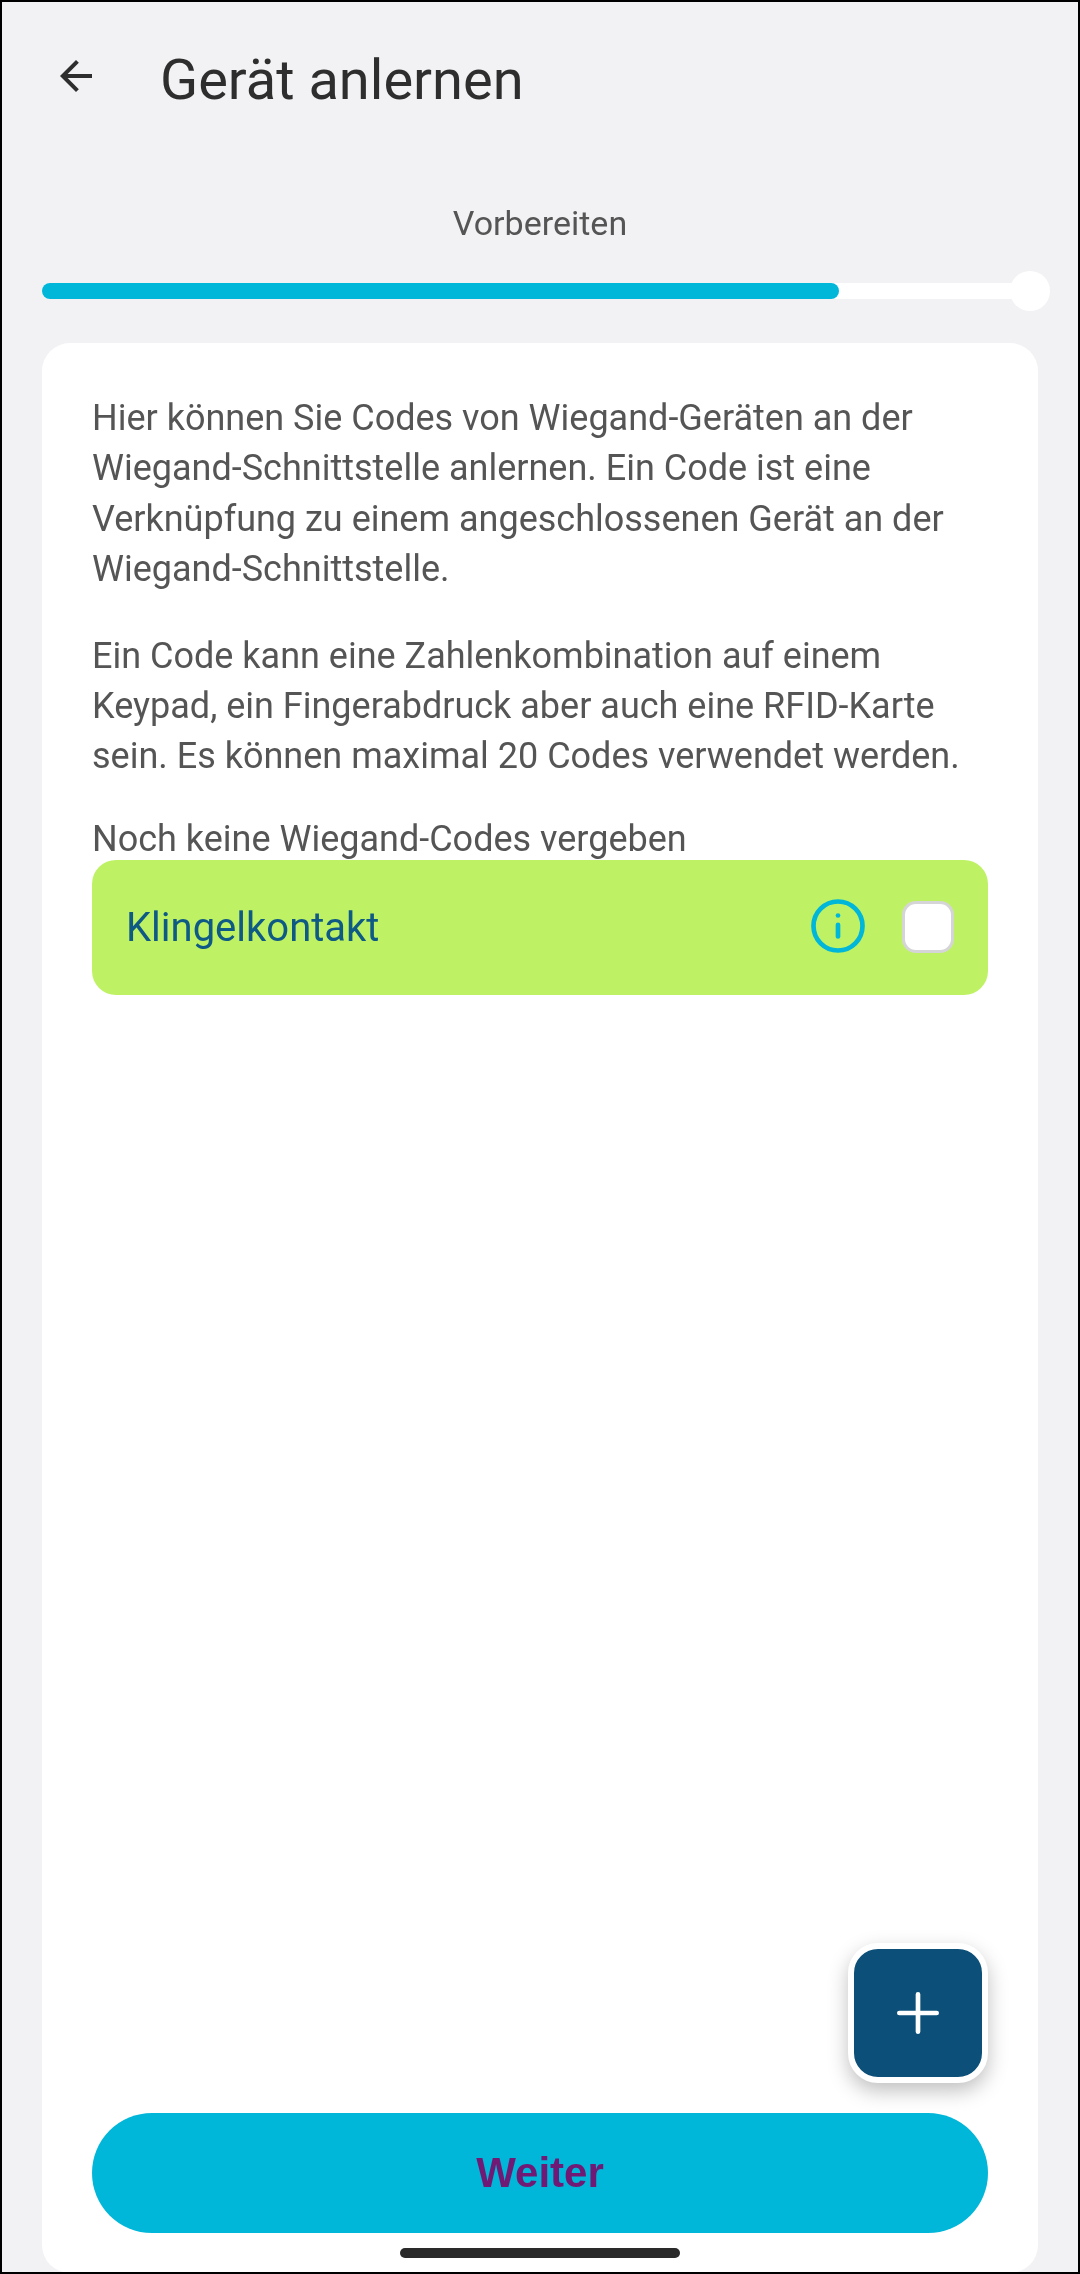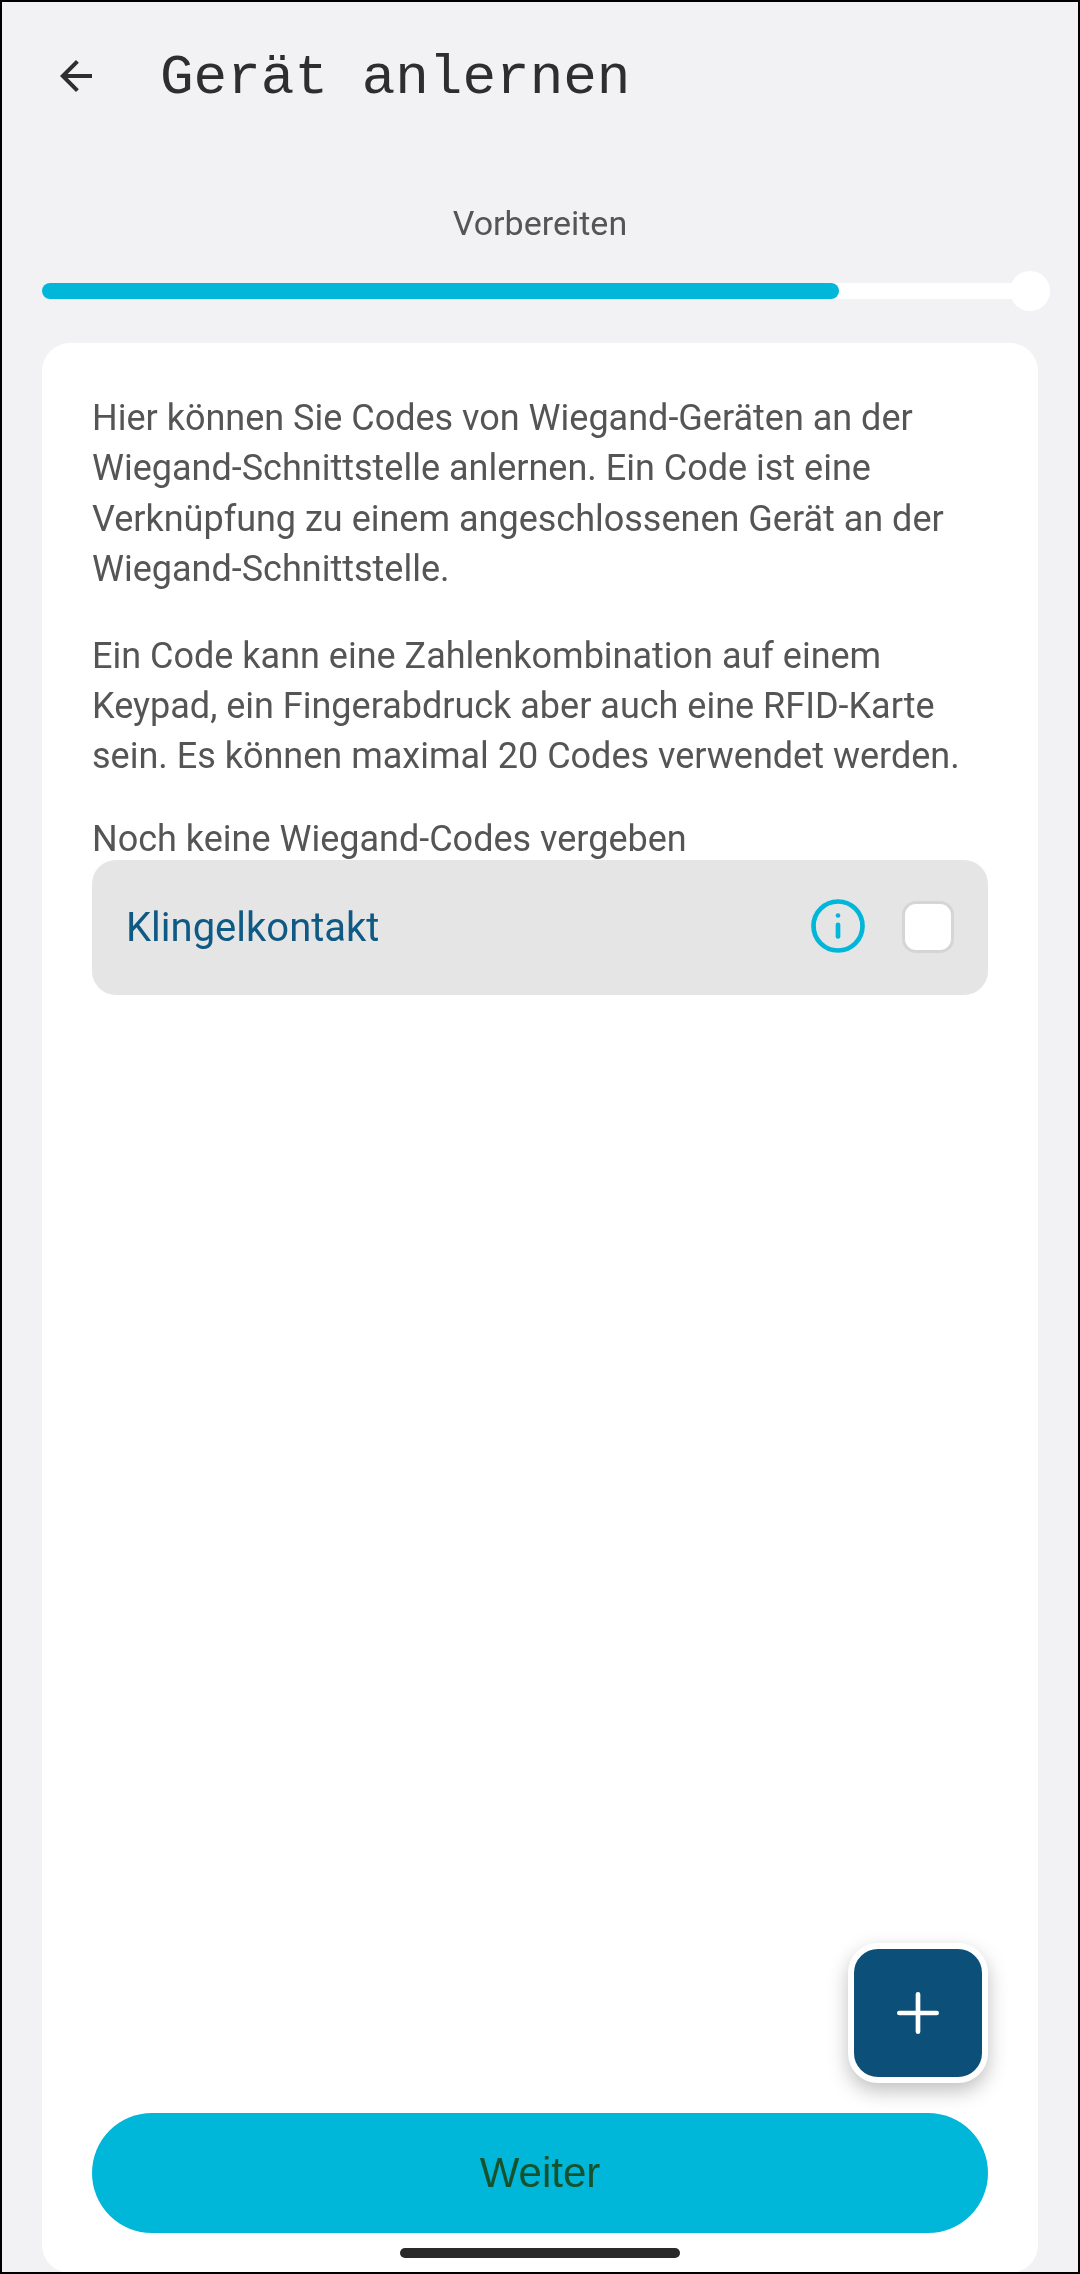--- a/index.html
+++ b/index.html
@@ -8,23 +8,22 @@
     font-family: -apple-system, BlinkMacSystemFont, "Segoe UI", Roboto, Helvetica, Arial, sans-serif;
     background: #f2f2f4;
     border: 2px solid #000;
     width: 1080px;
     height: 2274px;
     position: relative;
     overflow: hidden;
   }
   .header {
     display: flex;
-    align-items: center;
+    align-items: flex-end;
     padding: 40px 36px 30px 40px;
-    font-family: Liberation Mono, monospace;
   }
   .back-btn {
     background: none;
     border: none;
     padding: 10px;
     margin-right: 50px;
     cursor: pointer;
   }
   .back-btn svg { width: 48px; height: 48px; }
   .header-title {
@@ -87,21 +86,21 @@
     font-size: 36px;
     line-height: 1.4;
     color: #555;
     margin-bottom: 36px;
   }
   .status-text {
     font-size: 36px;
     color: #555;
   }
   .list-row {
-    background: #e5e5e5;
+    background: #bef264;
     border-radius: 24px;
     padding: 38px 34px;
     display: flex;
     align-items: center;
     justify-content: space-between;
   }
   .row-label {
     font-size: 40px;
     color: #0f5a85;
     flex: 1;
@@ -141,25 +140,25 @@
     align-items: center;
     justify-content: center;
   }
   .fab svg { width: 56px; height: 56px; }
   .primary-btn {
     position: absolute;
     left: 50px;
     right: 50px;
     bottom: 40px;
     background: #00b6d9;
-    color: #14532d;
+    color: #701a75;
     border: none;
     border-radius: 60px;
     font-size: 42px;
-    font-weight: 400;
+    font-weight: 700;
     padding: 36px 0;
     cursor: pointer;
   }
   .home-indicator {
     position: absolute;
     bottom: 14px;
     left: 50%;
     transform: translateX(-50%);
     width: 280px;
     height: 10px;

